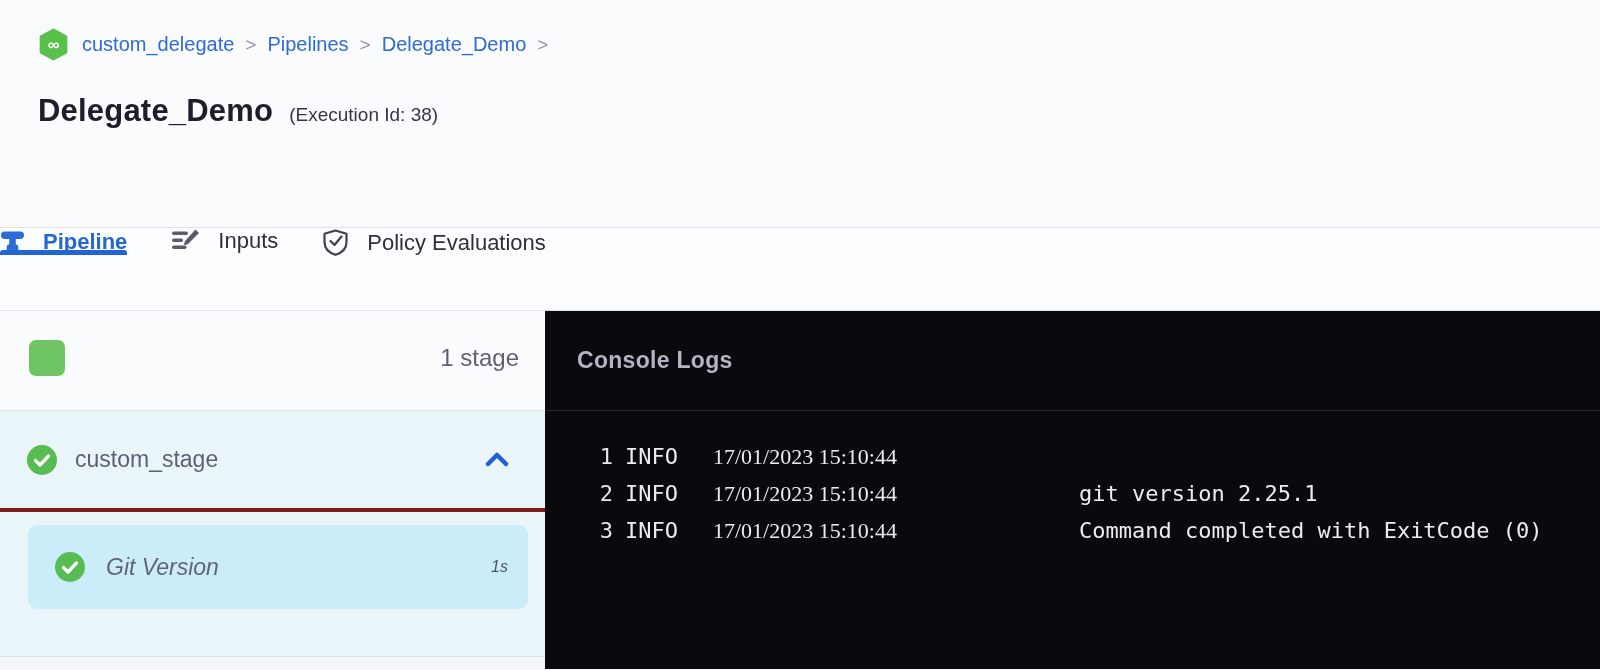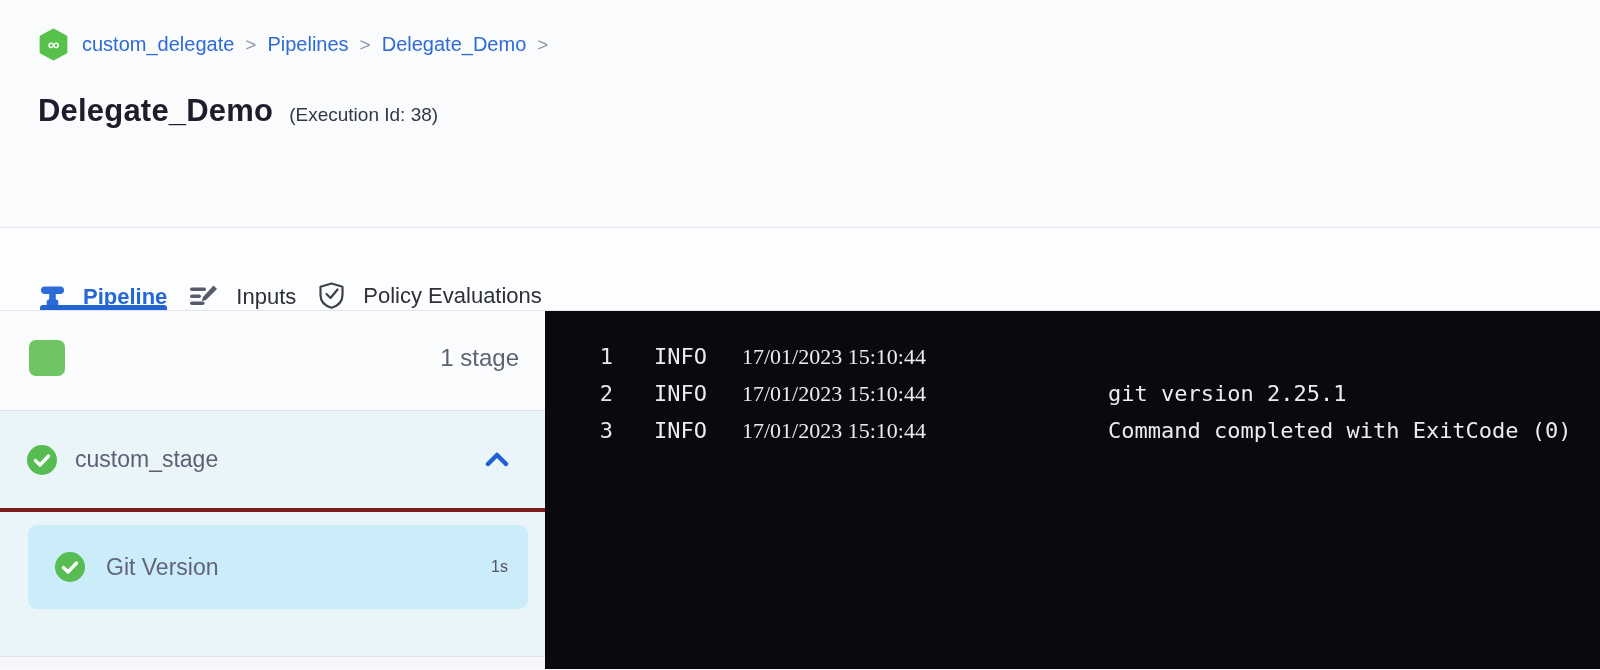--- a/index.html
+++ b/index.html
@@ -24,23 +24,22 @@
   .title-row { margin-top:32px; display:flex; align-items:baseline; gap:16px; }
   .page-title { font-size:31px; font-weight:bold; color:#1d1d2c; letter-spacing:.2px; }
   .exec-id { font-size:19px; color:#35364a; }
 
   
   .tab-bar {
     height:83px;
     background:#fcfdfe;
     border-bottom:1px solid #e4e5ec;
     display:flex;
-    align-items:flex-end;
-    padding-left:40px;
-    gap:22px;
+    align-items:flex-start;
+    gap:44px;
   }
   .tab {
     display:flex; align-items:center; gap:18px;
     font-size:22px; color:#2e2f3b;
     position:relative; cursor:pointer;
   }
   .tab.active { color:#2667d6; font-weight:bold; }
   .tab.active::after {
     content:""; position:absolute; left:0; right:0; bottom:0;
     height:5px; background:#2265d2; border-radius:3px 3px 0 0;
@@ -59,21 +58,21 @@
   .stage-count { margin-left:auto; font-size:24px; color:#5f6076; }
 
   .stage-row {
     height:101px; border-bottom:4px solid #7f1d1d;
     display:flex; align-items:center; padding:0 36px 0 27px;
     cursor:pointer; flex:none;
   }
   .stage-name { margin-left:18px; font-size:23px; color:#5e5f75; }
   .chevron-wrap { margin-left:auto; display:flex; align-items:center; cursor:pointer; }
 
-  .step-wrap { padding:13px 0 0 28px; flex:none; }
+  .step-wrap { padding:13px 0 0 28px; flex:none;font-style:italic; }
   .step-row {
     height:84px; width:500px; background:#cbecf9; border-radius:9px;
     display:flex; align-items:center; padding:0 20px 0 27px; cursor:pointer;
   }
   .step-name { margin-left:21px; font-size:23px; color:#63647a; }
   .step-duration { margin-left:auto; font-size:16px; color:#515266; }
 
   .panel-bottom { margin-top:auto; height:13px; background:#f5f6fa; border-top:1px solid #dfe0ea; }
 
   
@@ -83,21 +82,21 @@
     padding-left:32px; border-bottom:1px solid #27272e;
   }
   .console-title { font-size:23px; font-weight:bold; color:#b3b4c4; letter-spacing:.3px; }
   .log-area {
     padding-top:27px;
     font-family:"DejaVu Sans Mono", monospace;
     font-size:22px; color:#ececf0;
   }
   .log-row { display:flex; height:37px; align-items:center; white-space:pre; }
   .log-num   { width:68px; flex:none; text-align:right; color:#e6e6ea; }
-  .log-level { width:54px; flex:none; margin-left:41px; }
+  .log-level { width:54px; flex:none; margin-left:12px; }
   .log-ts    { width:254px; flex:none; margin-left:34px;font-family:Liberation Serif, serif; }
   .log-msg   { margin-left:112px; }
 
   svg { display:block; }
 </style>
 </head>
 <body>
 
 <div class="top-section">
   <div class="breadcrumb">
@@ -187,20 +186,23 @@
         </span>
         <span class="step-name">Git Version</span>
         <span class="step-duration">1s</span>
       </div>
     </div>
 
     <div class="panel-bottom"></div>
   </div>
 
   <div class="console-panel">
+    <div class="console-header">
+      <span class="console-title">Console Logs</span>
+    </div>
     <div class="log-area">
       <div class="log-row">
         <span class="log-num">1</span>
         <span class="log-level">INFO</span>
         <span class="log-ts">17/01/2023 15:10:44</span>
       </div>
       <div class="log-row">
         <span class="log-num">2</span>
         <span class="log-level">INFO</span>
         <span class="log-ts">17/01/2023 15:10:44</span>

